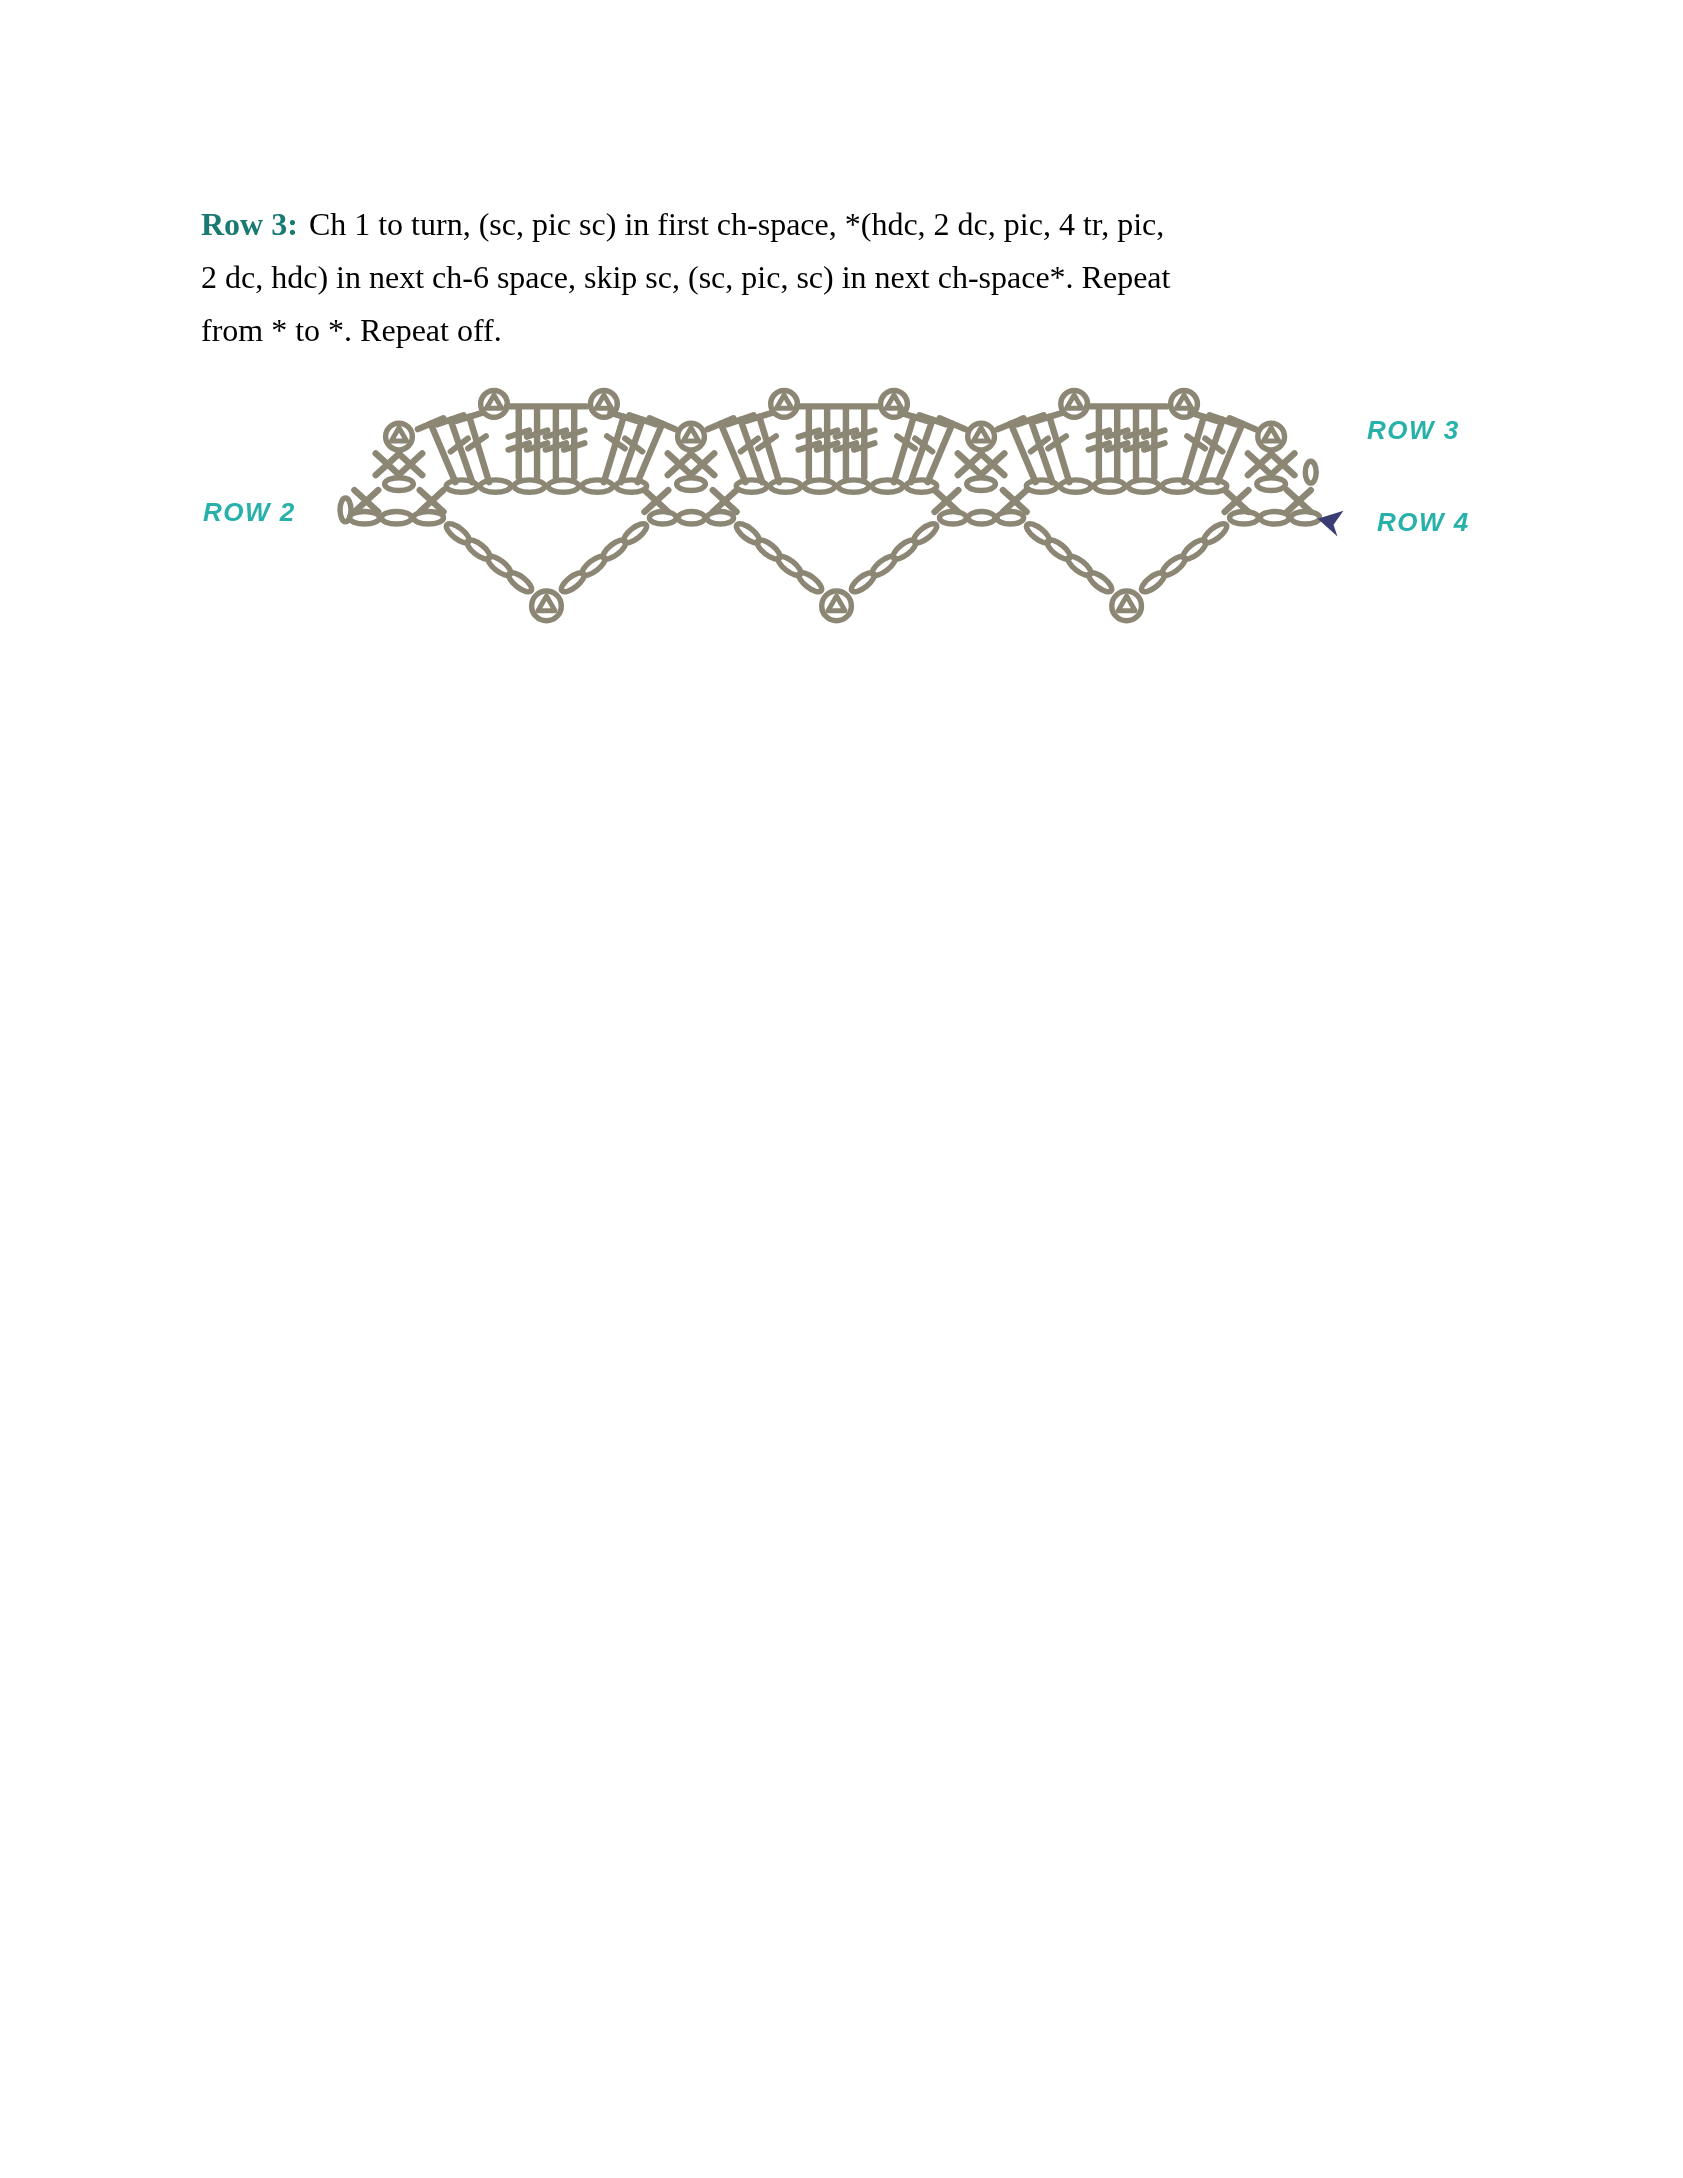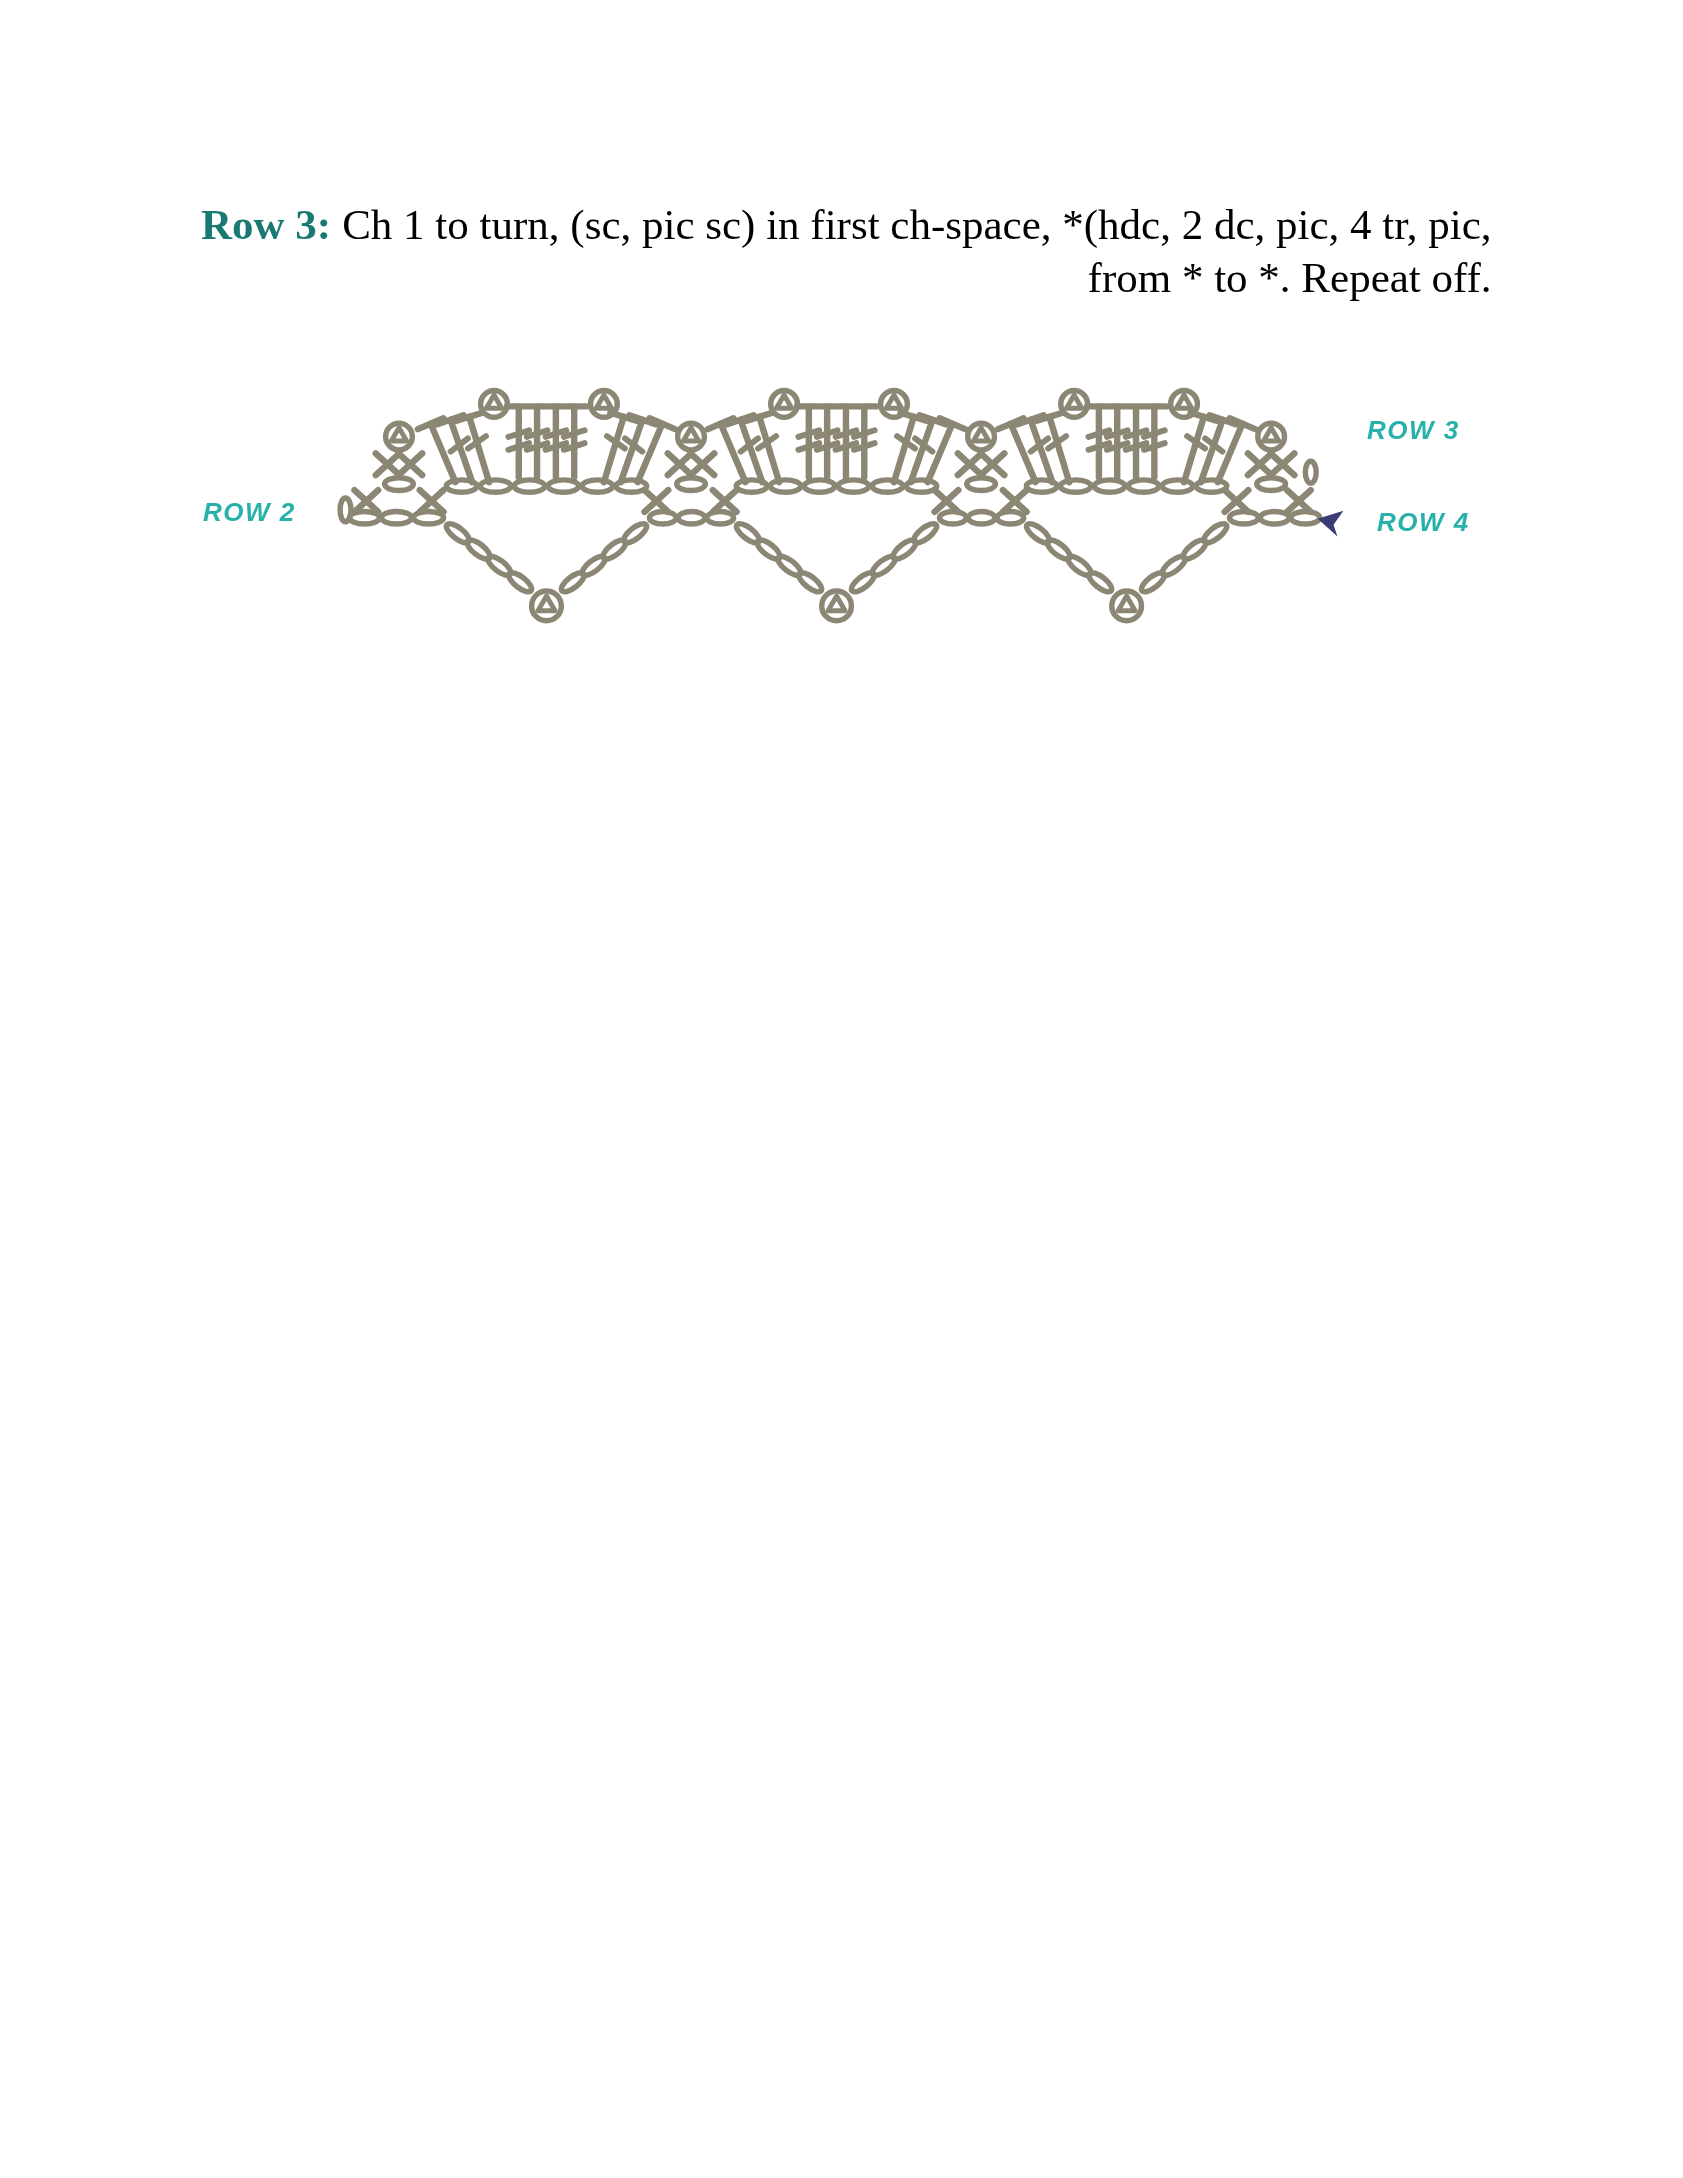--- a/index.html
+++ b/index.html
@@ -1,34 +1,35 @@
 <!DOCTYPE html>
 <html style="--background: #ffffff; --text: #000000; --heading: #1a7a73; --label: #28b1aa; --symbol: #8c8674; --arrow: #3a3d74;"><head>
 <meta charset="utf-8">
 <style>
   html,body{margin:0;padding:0;background:#fff;}
   .page{position:relative;width:1683px;height:2178px;background:var(--background,#ffffff);overflow:hidden;
         font-family:"Liberation Serif",serif;}
-  .instructions{position:absolute;left:201px;top:198px;font-size:43px;line-height:53px;color:var(--text,#000);text-align:right;}
+  .instructions{position:absolute;left:201px;top:198px;font-size:32px;line-height:53px;color:var(--text,#000);}
   .iline{white-space:nowrap;}
   .rheading{font-weight:700;color:var(--heading,#1a7a73);margin-right:11px;}
   #dsvg{position:absolute;left:0;top:0;width:1683px;height:2178px;}
   .row-label{position:absolute;font-family:"Liberation Sans",sans-serif;font-style:italic;font-weight:700;
              font-size:26px;letter-spacing:1.5px;color:var(--label,#28b1aa);white-space:nowrap;}
   #row2-label{left:203px;top:497px;}
   #row3-label{left:1367px;top:415px;}
   #row1-label{left:1377px;top:507px;}
 </style>
 </head>
 <body>
 
 <div class="page">
 
   <div class="instructions">
     <div class="iline"><span class="rheading">Row 3:</span><span>Ch 1 to turn, (sc, pic sc) in first ch-space, *(hdc, 2 dc, pic, 4 tr, pic,</span></div>
+    <div class="iline">2 dc, hdc) in next ch-6 space, skip sc, (sc, pic, sc) in next ch-space*. Repeat</div>
     <div class="iline">from * to *. Repeat off.</div>
   </div>
 
   <svg id="dsvg" viewBox="0 0 1700 2200">
       <ellipse rx="5.5" ry="12" transform="translate(349,515) rotate(0)" fill="none" stroke="#8c8674" stroke-width="5.5"></ellipse>
       <ellipse rx="5.5" ry="11" transform="translate(1324,477) rotate(0)" fill="none" stroke="#8c8674" stroke-width="5.5"></ellipse>
       <ellipse rx="15.166666666666668" ry="6.3" transform="translate(368.1666666666667,523) rotate(0)" fill="none" stroke="#8c8674" stroke-width="5.5"></ellipse>
       <ellipse rx="15.166666666666668" ry="6.3" transform="translate(400.5,523) rotate(0)" fill="none" stroke="#8c8674" stroke-width="5.5"></ellipse>
       <ellipse rx="15.166666666666668" ry="6.3" transform="translate(432.8333333333333,523) rotate(0)" fill="none" stroke="#8c8674" stroke-width="5.5"></ellipse>
       <g>

